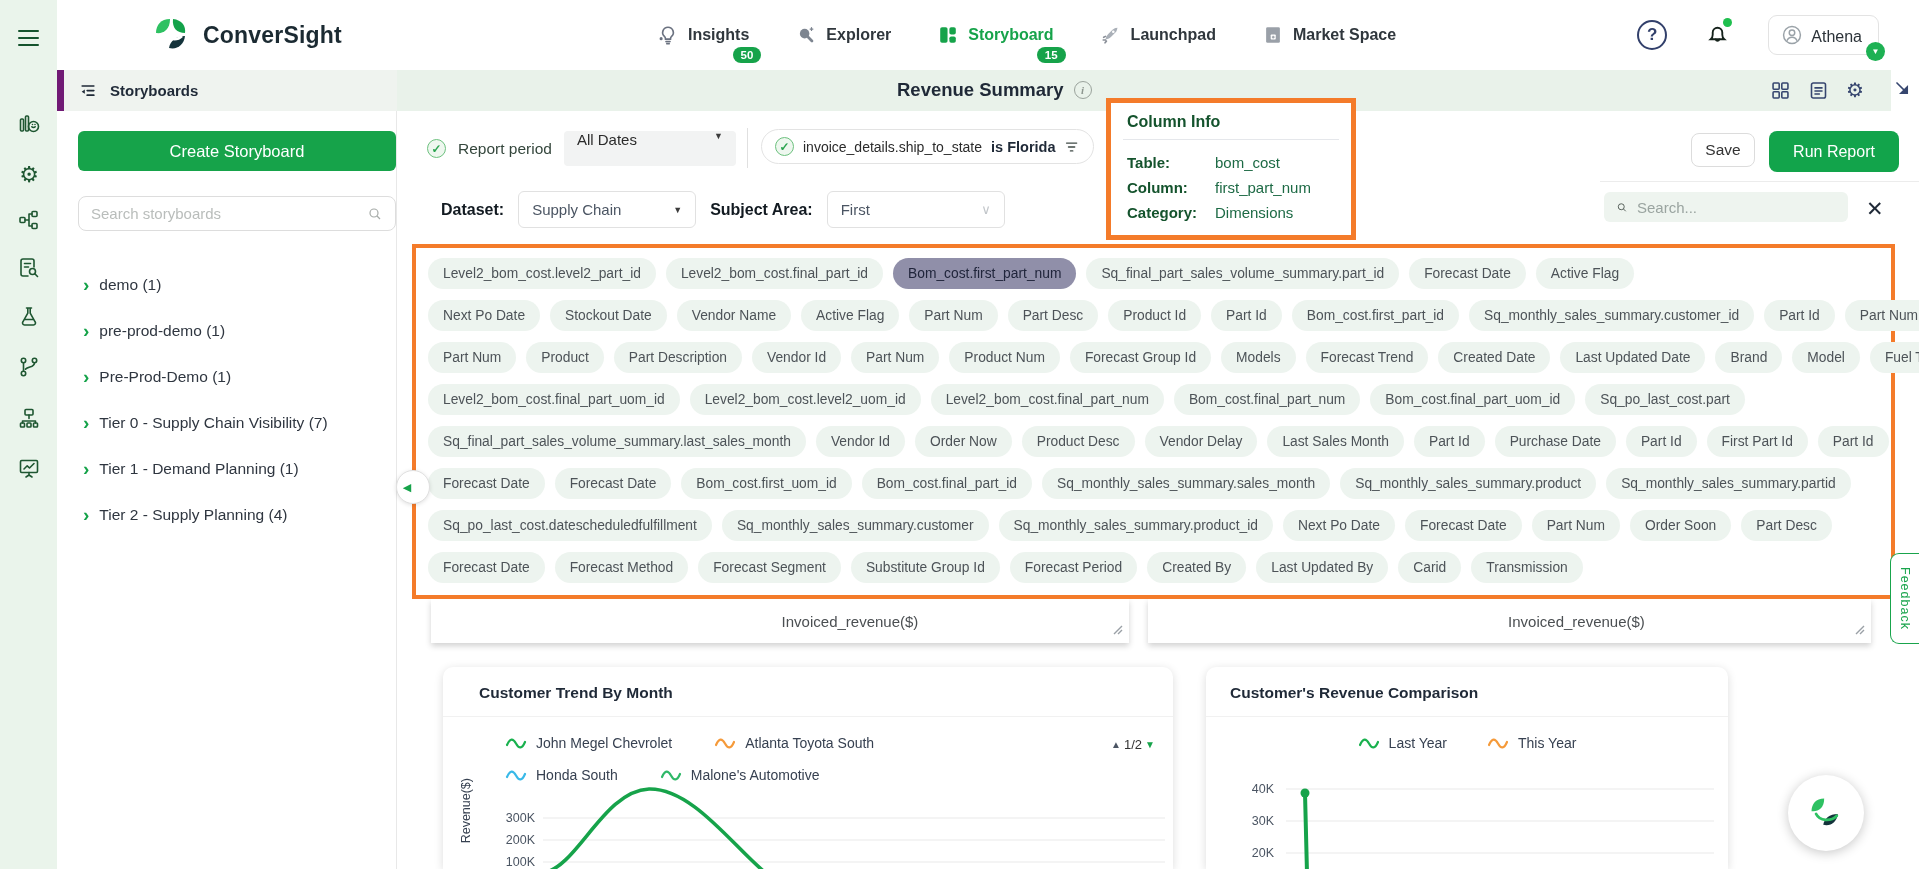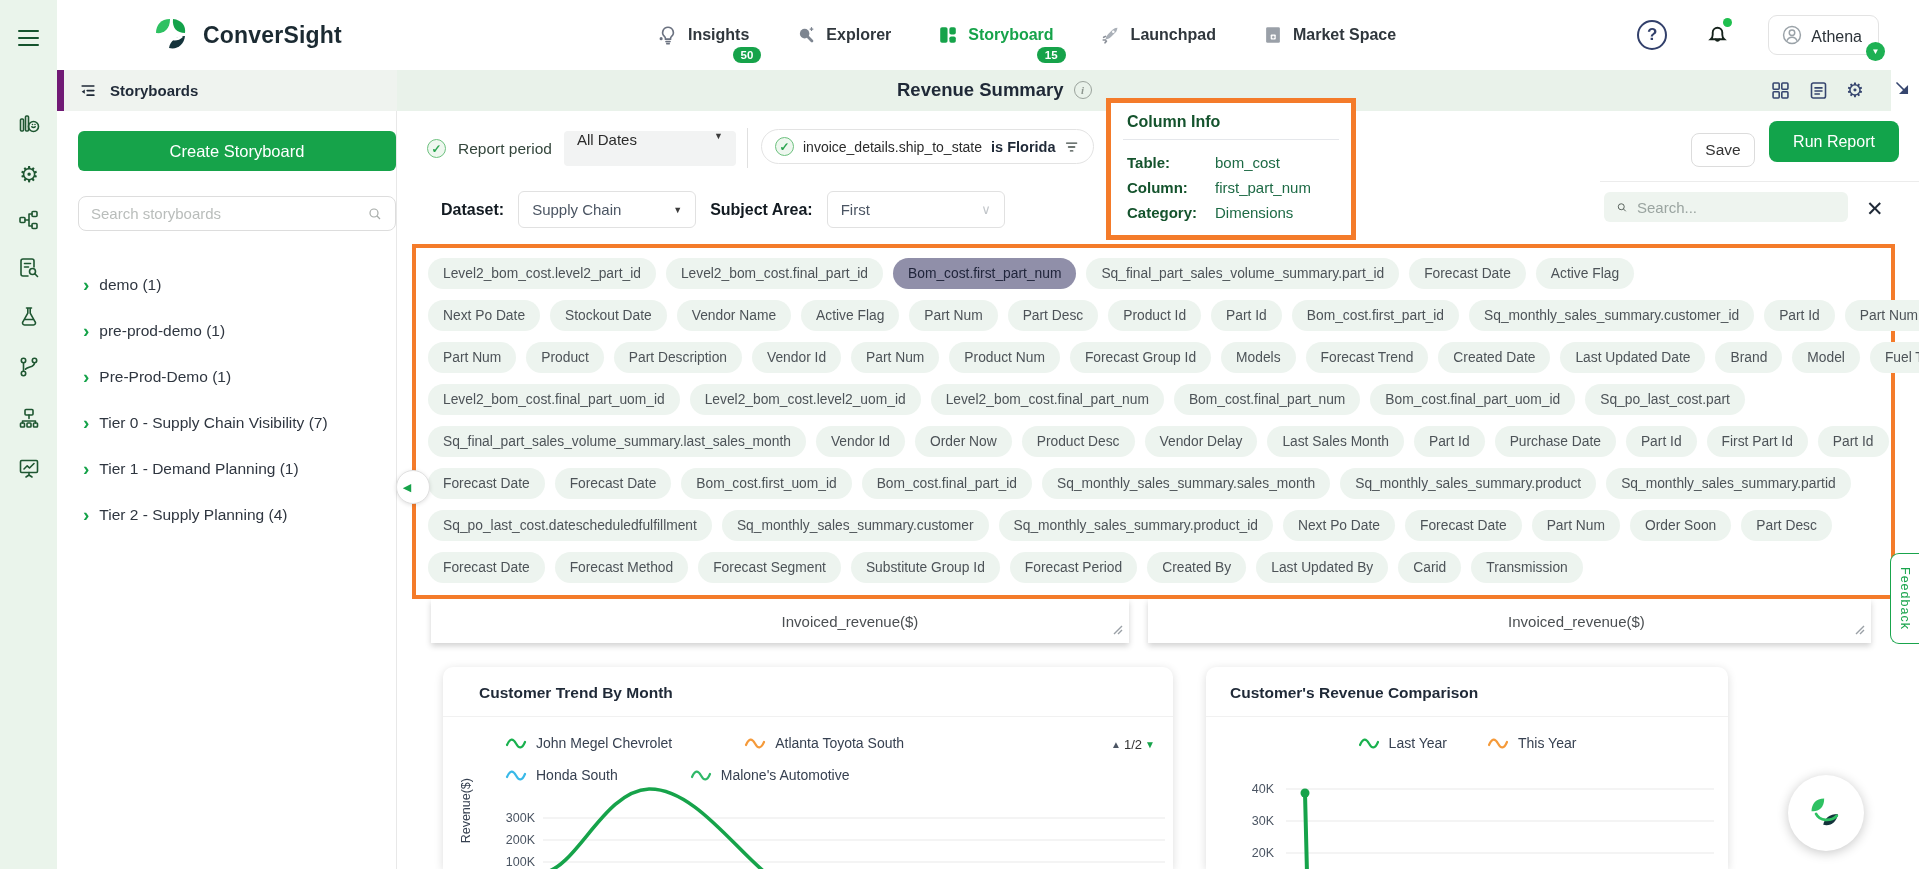--- a/index.html
+++ b/index.html
@@ -66,21 +66,21 @@
   .report-label { font-size:15.5px; color:#34463c; }
   .dates-select { width:172px; height:35px; background:#f2f3f3; border-radius:4px; display:flex; justify-content:space-between; padding:0 13px; cursor:pointer; }
   .dates-select .v { font-size:15px; color:#2b2b2b; }
   .dates-select .car { font-size:9px; color:#3c3c3c; }
   .vdiv { position:absolute; left:747px; top:128px; width:1px; height:40px; background:#e0e0e0; }
   .filter-chip { position:absolute; left:761px; top:129px; height:35px; border:1px solid #e3e3e3; border-radius:18px; background:#fff; display:flex; align-items:center; gap:9px; padding:0 13px; z-index:5; cursor:pointer; }
   .filter-chip .f { font-size:14px; color:#2b2b2b; }
   .filter-chip .b { font-size:14.5px; font-weight:700; color:#1f2937; }
   .filter-chip svg { width:16px; height:14px; stroke:#3f4a46; stroke-width:1.8; stroke-linecap:round; }
   .save-btn { position:absolute; left:1691px; top:133px; width:64px; height:34px; background:#fff; border:1px solid #dcdcdc; border-radius:8px; font-size:15.5px; color:#333; cursor:pointer; font-family:inherit; }
-  .run-btn { position:absolute; left:1769px; top:121px; width:130px; height:41px; background:#12a44b; border:none; border-radius:8px; font-size:16px; color:#fff; cursor:pointer; font-family:inherit; }
+  .run-btn { position:absolute; left:1769px; top:131px; width:130px; height:41px; background:#12a44b; border:none; border-radius:8px; font-size:16px; color:#fff; cursor:pointer; font-family:inherit; }
   .hr-right { position:absolute; left:1600px; top:181px; width:319px; height:1px; background:#ececec; }
   .ds-row { position:absolute; left:441px; top:191px; display:flex; align-items:center; gap:14px; z-index:5; }
   .ds-label { font-size:16px; font-weight:700; color:#121a21; }
   .ds-select { width:178px; height:37px; border:1px solid #e1e1e1; border-radius:6px; background:#fff; display:flex; align-items:center; justify-content:space-between; padding:0 13px; cursor:pointer; }
   .ds-select .v { font-size:15px; color:#4b5563; }
   .ds-select .car { font-size:9px; color:#3c3c3c; }
   .ds-select .car2 { font-size:13px; color:#c2c6ca; }
   .main-search { position:absolute; left:1604px; top:192px; width:244px; height:30px; background:#eef4ef; border-radius:6px; display:flex; align-items:center; gap:9px; padding:0 12px; z-index:5; }
   .main-search svg { width:15px; height:15px; stroke:#4a544e; fill:none; stroke-width:1.8; }
   .main-search input { border:none; outline:none; background:transparent; flex:1; font-size:15px; color:#333; font-family:inherit; }
@@ -111,21 +111,21 @@
   .corner-mark { position:absolute; right:6px; bottom:4px; }
   .corner-mark svg { width:10px; height:10px; stroke:#9aa0a6; stroke-width:1.4; }
 
   
   .chart-card { position:absolute; top:667px; height:202px; background:#fff; border-radius:10px 10px 0 0; box-shadow:0 2px 10px rgba(0,0,0,.14); z-index:5; overflow:hidden; }
   .chart-card.left { left:443px; width:730px; }
   .chart-card.right { left:1206px; width:522px; }
   .cc-title { position:absolute; left:24px; top:17px; font-size:15.5px; font-weight:700; color:#1f2937; }
   .cc-title.ind { left:36px; }
   .cc-divider { position:absolute; left:0; top:49px; width:100%; height:1px; background:#f1f1f1; }
-  .legend-row { position:absolute; display:flex; gap:72px; }
+  .legend-row { position:absolute; display:flex; gap:42px; }
   .legend-row.centered { left:0; width:100%; justify-content:center; gap:40px; }
   .legend-item { display:flex; align-items:center; gap:9px; font-size:14px; color:#374151; cursor:pointer; }
   .legend-item svg { width:22px; height:13px; }
   .pager { position:absolute; right:18px; top:70px; display:flex; align-items:center; gap:3px; font-size:13px; color:#333; }
   .pager .up { color:#4b5563; font-size:10px; cursor:pointer; }
   .pager .down { color:#16a34a; font-size:10px; cursor:pointer; }
   .yticks { position:absolute; text-align:right; }
   .yticks .yt { font-size:12.5px; color:#4b5563; }
   .yticks.l { left:52px; top:144px; width:40px; }
   .yticks.l .yt { height:22px; line-height:14px; }

